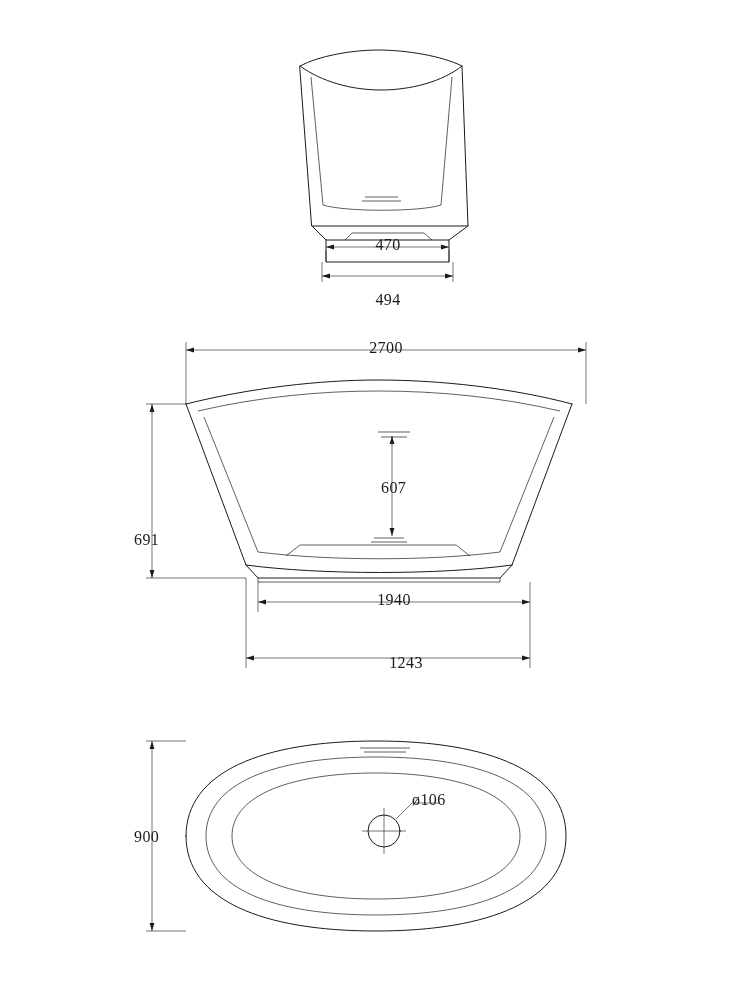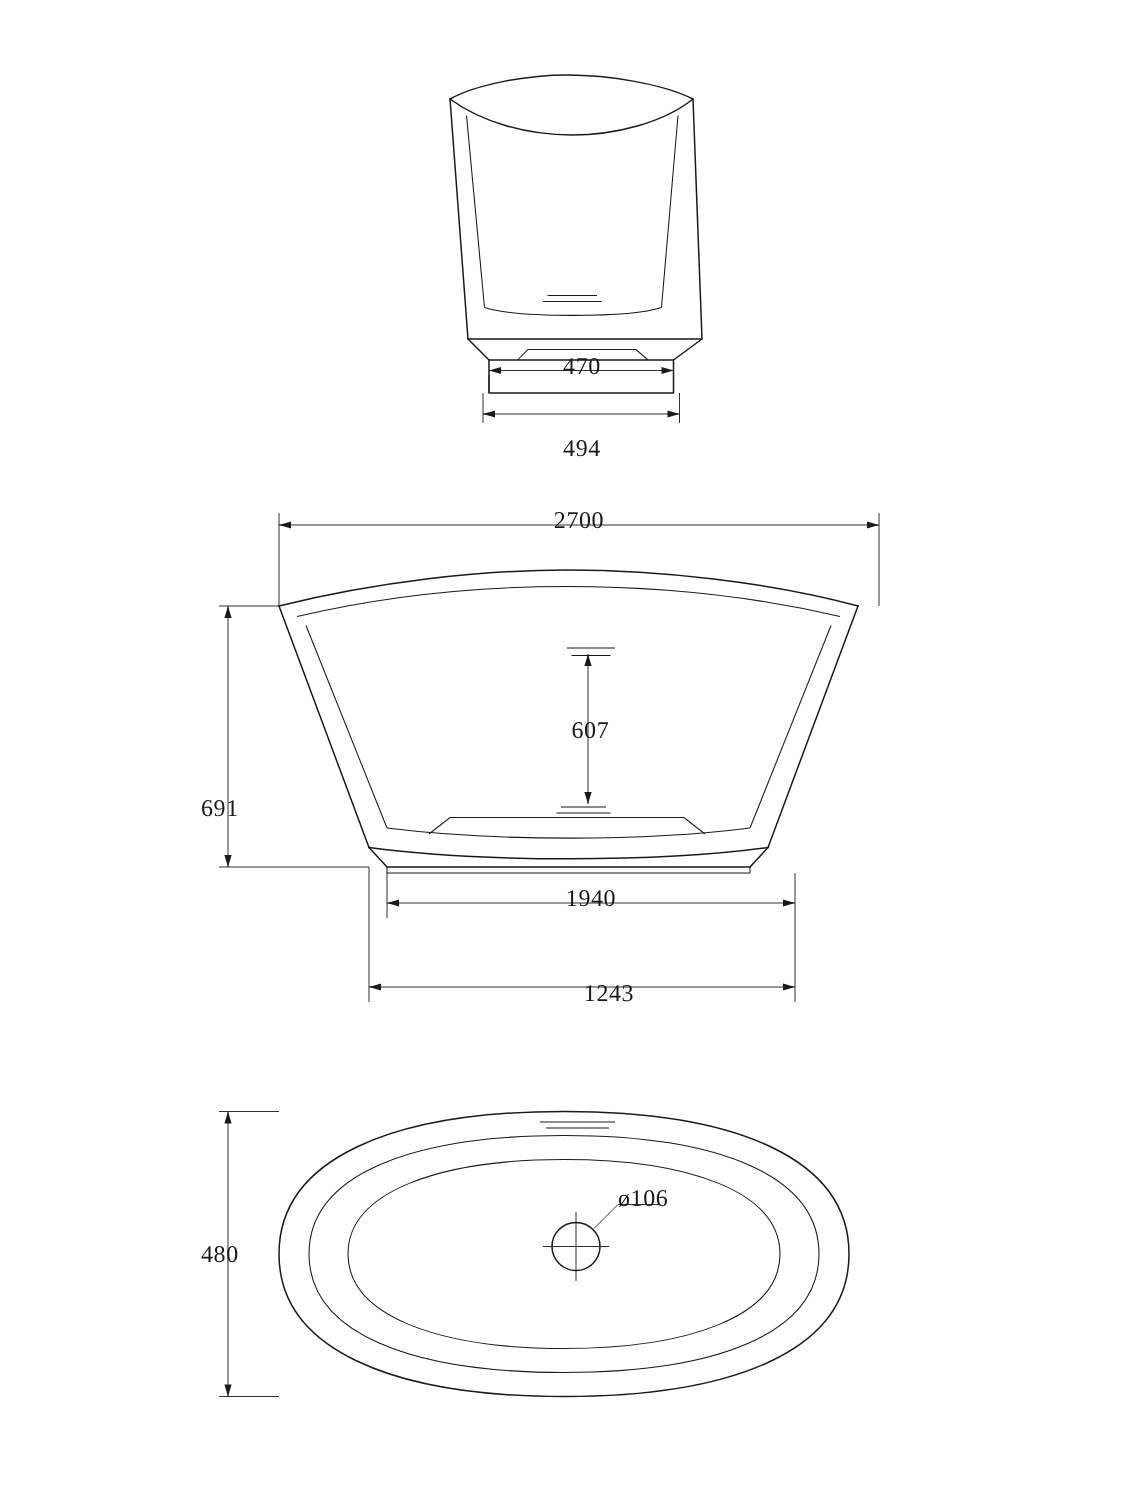--- a/index.html
+++ b/index.html
@@ -196,17 +196,17 @@
   <div class="dim-label center" style="left:386px; top:339px;">2700</div>
 
   <div class="dim-label" style="left:134px; top:483px;margin-top:48px;">691</div>
 
   <div class="dim-label" style="left:381px; top:479px;">607</div>
 
   <div class="dim-label center" style="left:394px; top:591px;">1940</div>
 
   <div class="dim-label center" style="left:388px; top:654px;margin-left:18px;">1243</div>
 
-  <div class="dim-label" style="left:134px; top:828px;">480</div>
+  <div class="dim-label" style="left:134px; top:828px;">900</div>
 
   <div class="dim-label" style="left:412px; top:791px;text-align:center;">ø106</div>
 
 </div>
 
 </body></html>

